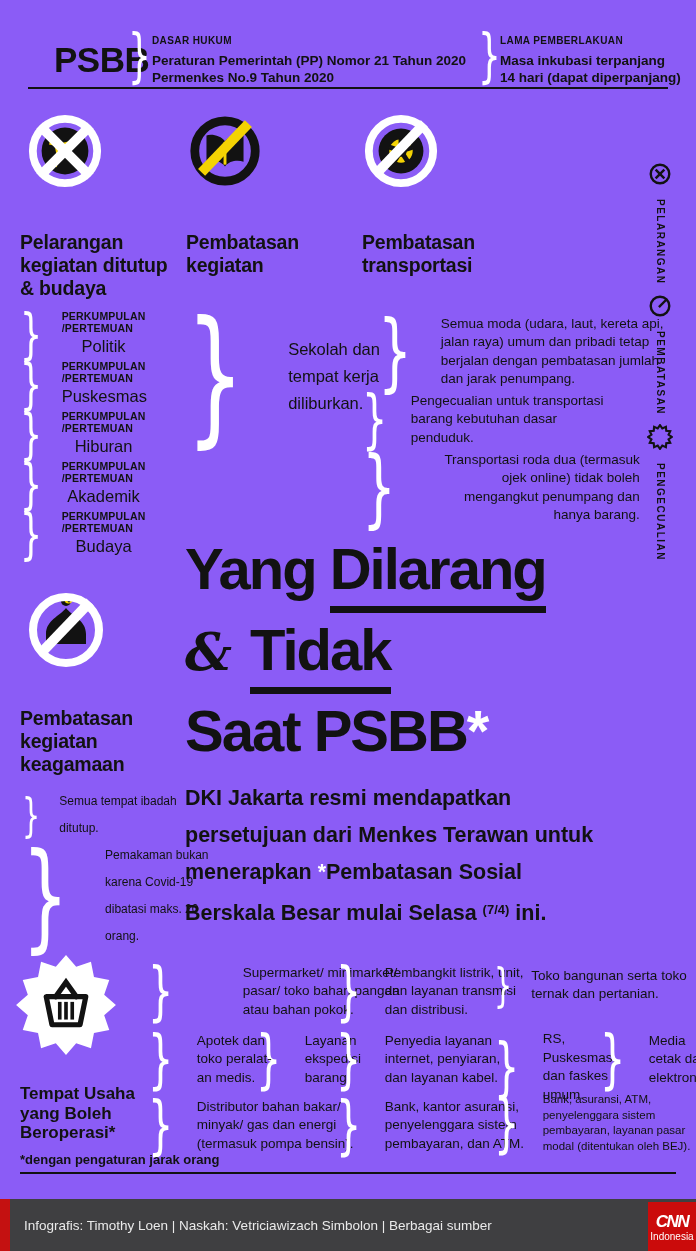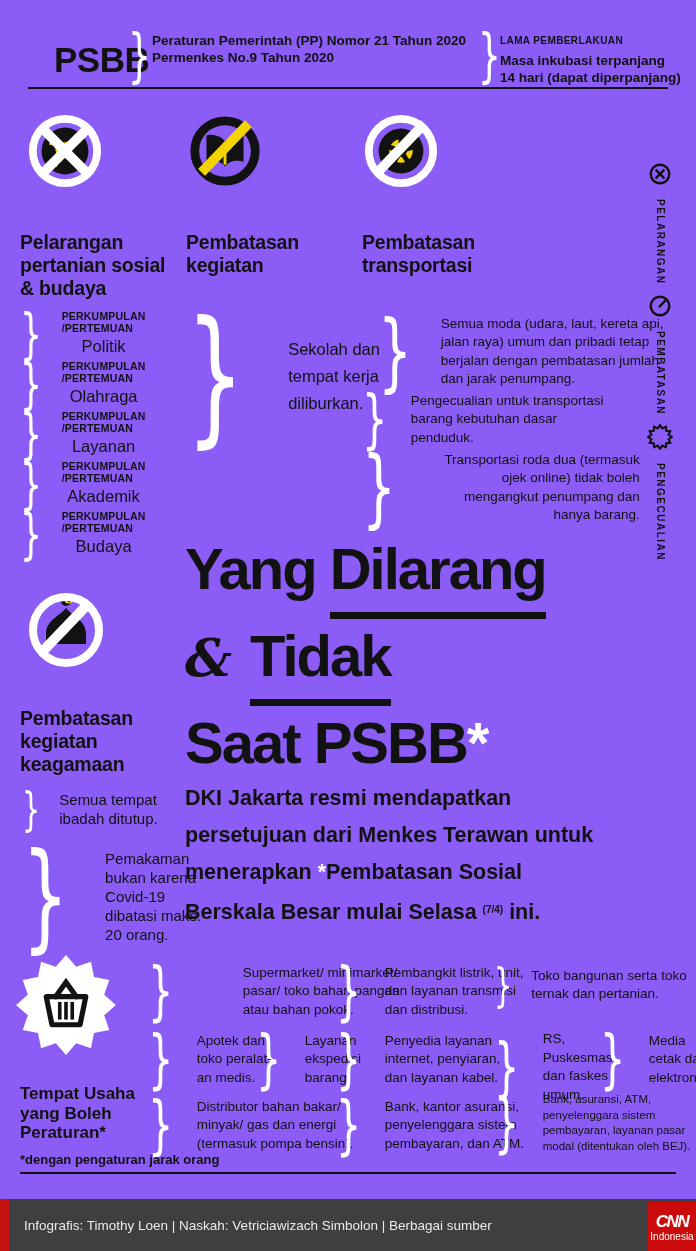--- a/index.html
+++ b/index.html
@@ -35,39 +35,39 @@
   .col-title { font-size:19.5px; font-weight:800; line-height:23px; letter-spacing:-0.2px; }
 
   
   .sb-item { display:flex; gap:6px; align-items:center; }
   .sb-label { font-size:10.5px; font-weight:bold; line-height:11.5px; letter-spacing:0.2px; }
   .sb-value { font-size:16.5px; margin-top:3px;text-align:center; }
 
   
   .li { display:flex; gap:8px; align-items:center; }
   .li-txt { font-size:13.5px; line-height:18.5px; }
-  .li-txt-lg { font-size:15px; line-height:19px; }
+  .li-txt-lg { font-size:12px; line-height:27px; }
   .sek-txt { font-size:16.5px; line-height:27px; }
 
   
   .rail { left:642px; top:162px; width:36px; display:flex; flex-direction:column;
           align-items:center; gap:9px; }
   .rail-label { writing-mode:vertical-rl; font-size:10px; font-weight:bold;
                 letter-spacing:1.5px; }
 
   
   .hero-line { font-size:58px; font-weight:900; letter-spacing:-2px; line-height:73px;
                white-space:nowrap; }
   .u { display:inline-block; line-height:1; border-bottom:7px solid #121212;
-       padding-bottom:14px; }
+       padding-bottom:8px; }
   .amp { font-family:"DejaVu Serif", serif; font-style:italic; font-weight:bold;
          font-size:52px; letter-spacing:0; }
   .star-w { color:#FFFFFF; }
   .hero-body { font-size:21.5px; line-height:37px; font-weight:bold; white-space:nowrap; }
-  .sup { font-size:10px; vertical-align:6px; font-weight:bold; }
+  .sup { font-size:13px; vertical-align:6px; font-weight:bold; }
 
   
   .usaha-title { font-size:17px; font-weight:800; line-height:19.5px; }
   .sm-txt { font-size:11.5px; line-height:15.5px; }
   .footnote { font-size:13px; font-weight:bold; }
   .hr2 { left:20px; top:1172px; width:656px; height:2px; background:#121212; }
 
   
   .footer-bar { left:0; top:1199px; width:696px; height:52px; background:#3F3F41; }
   .footer-stripe { left:0; top:1199px; width:10px; height:52px; background:#C41111; }
@@ -81,20 +81,21 @@
 </style>
 </head>
 <body>
 
 <div class="page">
 
   <div class="abs psbb">PSBB</div>
 
   <span class="abs brk bh" style="left:128px; top:30px;"></span>
   <div class="abs hdr-block" style="left:152px; top:32px; width:330px;">
+    <div class="hdr-label">DASAR HUKUM</div>
     <div class="hdr-text">Peraturan Pemerintah (PP) Nomor 21 Tahun 2020</div>
     <div class="hdr-text">Permenkes No.9 Tahun 2020</div>
   </div>
 
   <span class="abs brk bh" style="left:478px; top:30px;"></span>
   <div class="abs hdr-block" style="left:500px; top:32px; width:190px;">
     <div class="hdr-label">LAMA PEMBERLAKUAN</div>
     <div class="hdr-text">Masa inkubasi terpanjang</div>
     <div class="hdr-text">14 hari (dapat diperpanjang)</div>
   </div>
@@ -131,21 +132,21 @@
       <line x1="40" y1="40" x2="47" y2="51" stroke="#121212" stroke-width="5"></line>
       <line x1="40" y1="40" x2="52" y2="36" stroke="#121212" stroke-width="5"></line>
       <circle cx="40" cy="40" r="6" fill="#121212"></circle>
       <circle cx="40" cy="40" r="33" fill="none" stroke="#FFFFFF" stroke-width="8"></circle>
       <line x1="64" y1="12" x2="16" y2="62" stroke="#FFFFFF" stroke-width="10"></line>
     </svg>
   </div>
 
   <div class="abs col-title" style="left:20px; top:231px;">
     <div>Pelarangan</div>
-    <div>pertanian sosial</div>
+    <div>kegiatan ditutup</div>
     <div>&amp; budaya</div>
   </div>
   <div class="abs col-title" style="left:186px; top:231px;">
     <div>Pembatasan</div>
     <div>kegiatan</div>
   </div>
   <div class="abs col-title" style="left:362px; top:231px;">
     <div>Pembatasan</div>
     <div>transportasi</div>
   </div>
@@ -156,29 +157,29 @@
       <div class="sb-label">PERKUMPULAN</div>
       <div class="sb-label">/PERTEMUAN</div>
       <div class="sb-value">Politik</div>
     </div>
   </div>
   <div class="abs sb-item" style="left:20px; top:358px;">
     <span class="brk bsm3"></span>
     <div>
       <div class="sb-label">PERKUMPULAN</div>
       <div class="sb-label">/PERTEMUAN</div>
-      <div class="sb-value">Olahraga</div>
+      <div class="sb-value">Puskesmas</div>
     </div>
   </div>
   <div class="abs sb-item" style="left:20px; top:408px;">
     <span class="brk bsm3"></span>
     <div>
       <div class="sb-label">PERKUMPULAN</div>
       <div class="sb-label">/PERTEMUAN</div>
-      <div class="sb-value">Layanan</div>
+      <div class="sb-value">Hiburan</div>
     </div>
   </div>
   <div class="abs sb-item" style="left:20px; top:458px;">
     <span class="brk bsm3"></span>
     <div>
       <div class="sb-label">PERKUMPULAN</div>
       <div class="sb-label">/PERTEMUAN</div>
       <div class="sb-value">Akademik</div>
     </div>
   </div>
@@ -279,21 +280,21 @@
       <path d="M31 42 H69 L63.5 69 H36.5 Z" fill="none" stroke="#121212" stroke-width="5" stroke-linejoin="round"></path>
       <line x1="44" y1="47" x2="44" y2="64" stroke="#121212" stroke-width="3.5"></line>
       <line x1="50" y1="47" x2="50" y2="64" stroke="#121212" stroke-width="3.5"></line>
       <line x1="56" y1="47" x2="56" y2="64" stroke="#121212" stroke-width="3.5"></line>
     </svg>
   </div>
 
   <div class="abs usaha-title" style="left:20px; top:1084px;">
     <div>Tempat Usaha</div>
     <div>yang Boleh</div>
-    <div>Peraturan*</div>
+    <div>Beroperasi*</div>
   </div>
 
   <div class="abs li" style="left:148px; top:962px;">
     <span class="brk b3"></span>
     <div class="li-txt" style="width:182px;margin-left:46px;">Supermarket/ minimarket/ pasar/ toko bahan pangan atau bahan pokok.</div>
   </div>
   <div class="abs li" style="left:256px; top:1030px;">
     <span class="brk b3"></span>
     <div class="li-txt" style="width:78px;">Layanan ekspedisi barang.</div>
   </div>

